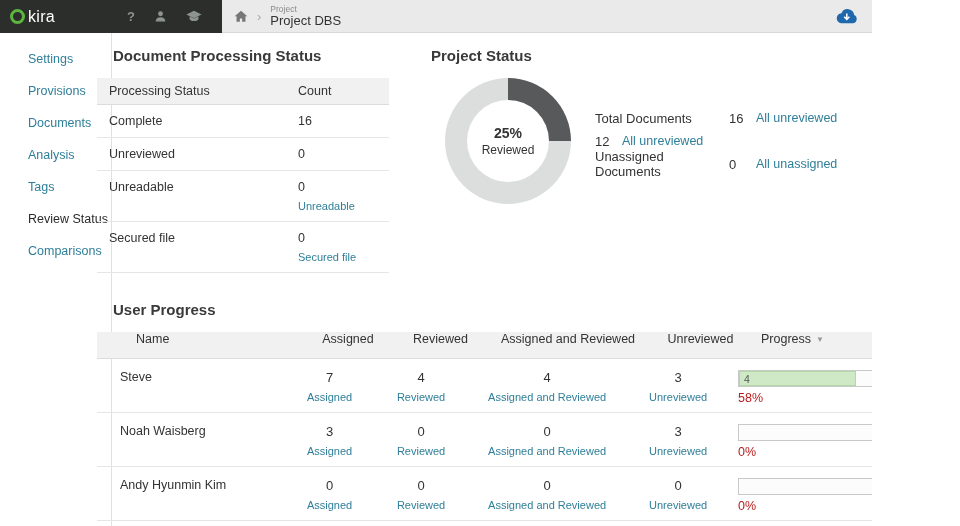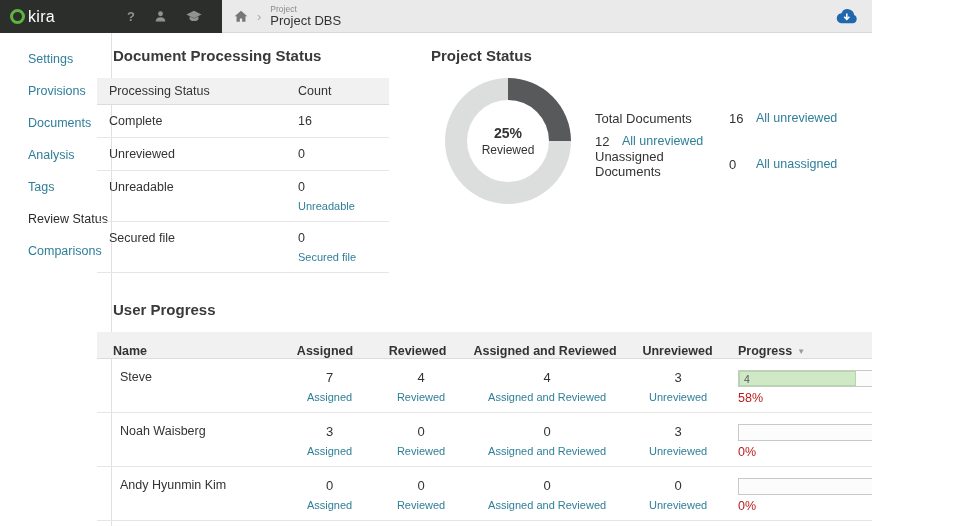--- a/index.html
+++ b/index.html
@@ -53,21 +53,21 @@
   .plabel { font-size:12px; color:#333; margin-top:2px; }
   .stats { margin-left:24px; font-size:13px; color:#333; }
   .stat-row { display:flex; align-items:center; height:23px; }
   .stat-label { width:134px; }
   .stat-value { width:27px; }
   .stat-link { color:#2e7f99; font-size:12.5px; cursor:pointer; }
 
   
   .uprog { margin-top:28px; }
   .utable { width:848px; font-size:12.5px; color:#333; }
-  .uhead { display:flex; background:#f1f1f1; border-bottom:1px solid #dcdcdc; height:27px; align-items:flex-end; font-weight:700; }
+  .uhead { display:flex; background:#f1f1f1; border-bottom:1px solid #dcdcdc; height:27px; align-items:flex-start; font-weight:400;padding-left:23px; }
   .urow { display:flex; border-bottom:1px solid #e6e6e6; padding:11px 0 7px 7px; min-height:48px; }
   .col-name { width:183px; padding-left:16px; }
   .col-a { width:90px; text-align:center; }
   .col-r { width:95px; text-align:center; }
   .col-ar { width:160px; text-align:center; }
   .col-u { width:105px; text-align:center; }
   .col-p { flex:1; padding-left:8px; padding-right:0; }
   .num { font-size:13px; }
   .cell-link { font-size:11px; color:#2e7f99; margin-top:6px; cursor:pointer; }
   .caret { font-size:8px; color:#999; margin-left:5px; vertical-align:1px; }

